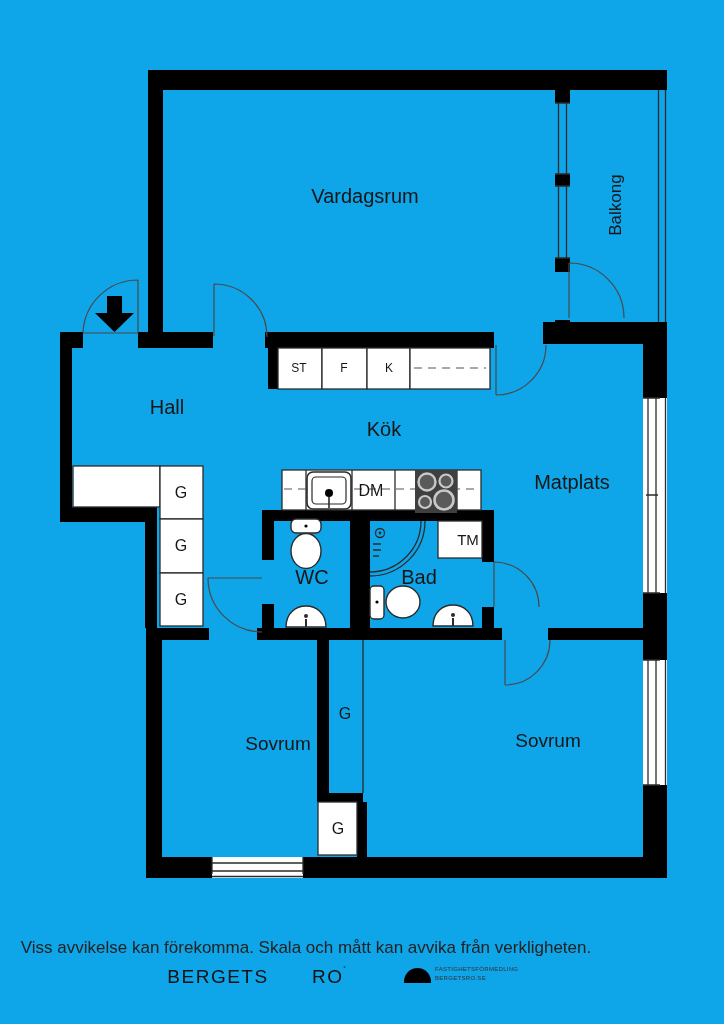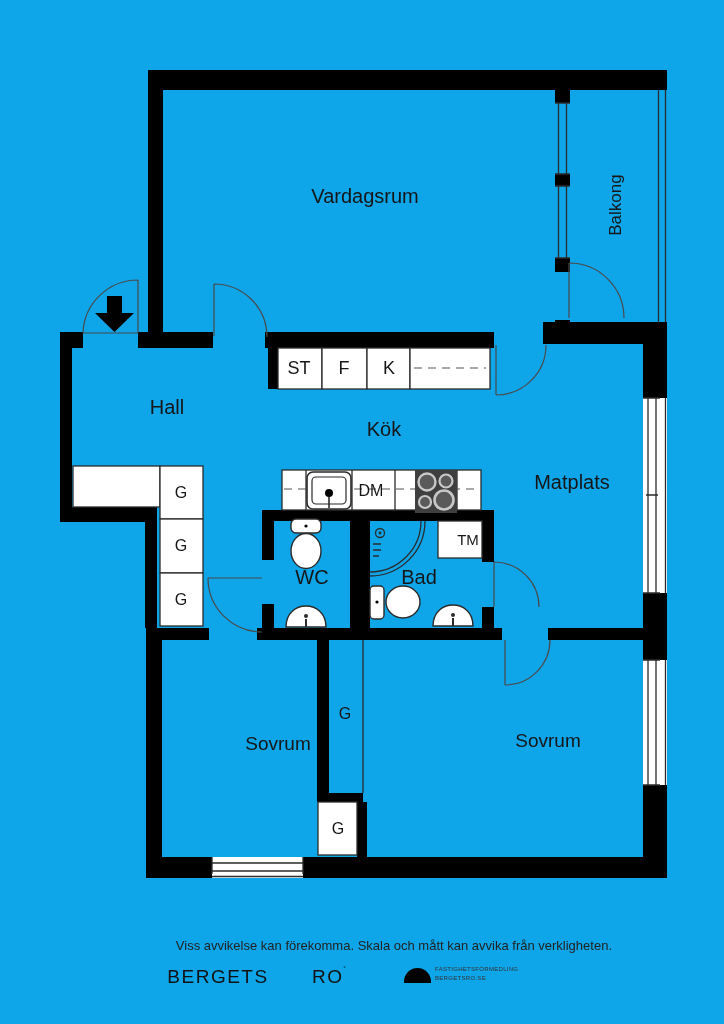--- a/index.html
+++ b/index.html
@@ -3,26 +3,26 @@
 <meta charset="utf-8">
 <style>
   html,body{margin:0;padding:0;background:#ffffff;}
   body{font-family:"Liberation Sans","DejaVu Sans",sans-serif;}
   #page{position:relative;width:724px;height:1024px;background:#0ea5e9;overflow:hidden;}
   #plan-svg{position:absolute;left:0;top:0;}
   .lbl{position:absolute;transform:translate(-50%,-50%);color:#161616;white-space:nowrap;}
   .lbl.rot{transform:translate(-50%,-50%) rotate(-90deg);}
   .f20{font-size:20px;}
   .f19{font-size:19px;margin-left:40px;}
-  .f18{font-size:18px;}
+  .f18{font-size:12px;}
   .f17{font-size:17px;}
   .f16{font-size:16px;}
   .f15{font-size:15px;}
-  #footer-disclaimer{position:absolute;left:0;top:938px;width:612px;text-align:right;
-    font-size:13px;color:#222;}
+  #footer-disclaimer{position:absolute;left:0;top:938px;width:612px;text-align:center;
+    font-size:17px;color:#222;}
   .brand{position:absolute;transform:translate(-50%,-50%);color:#111;font-size:19px;
     letter-spacing:1.5px;}
   #brand-mark{font-size:7px;vertical-align:top;letter-spacing:0;}
   #logo-dome{position:absolute;left:404px;top:968px;width:27px;height:15px;background:#000;
     border-radius:14px 14px 0 0;}
   #logo-text{position:absolute;left:435px;top:965px;font-size:6px;line-height:9px;
     color:#333;letter-spacing:.3px;}
 </style>
 </head>
 <body>

